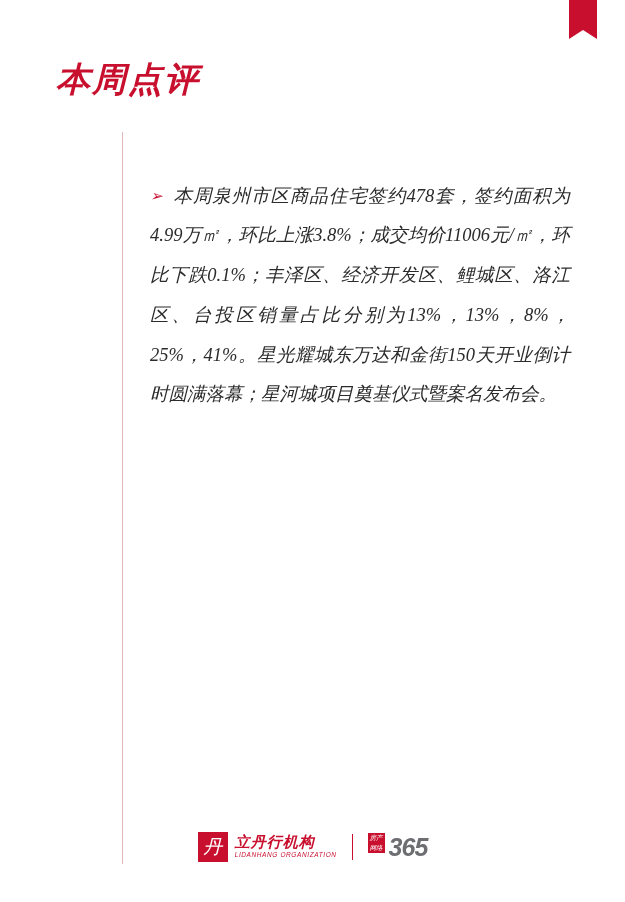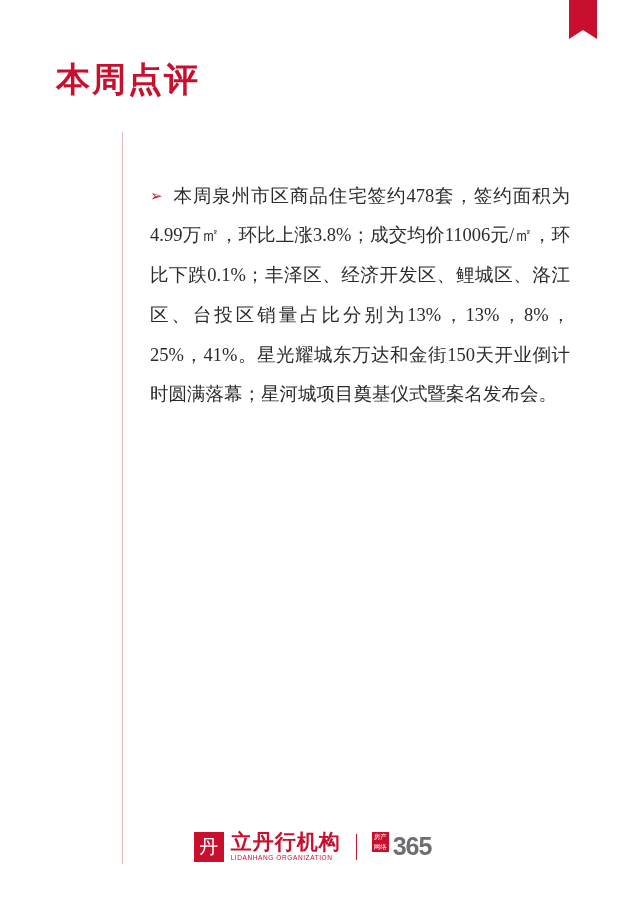--- a/index.html
+++ b/index.html
@@ -11,20 +11,21 @@
     height: 902px;
     background: #ffffff;
     font-family: "Liberation Serif", "DejaVu Serif", serif;
     position: relative;
     overflow: hidden;
   }
 
   .page {
     position: absolute;
     inset: 0;
+    font-style: italic;
   }
 
   
   .corner-tab {
     position: absolute;
     top: 0;
     right: 28px;
     width: 28px;
     height: 30px;
     background: #c8102e;
@@ -117,21 +118,21 @@
     text-align: center;
     font-family: "Liberation Serif", "DejaVu Serif", serif;
   }
   .logo-names {
     display: flex;
     flex-direction: column;
     justify-content: center;
     line-height: 1.05;
   }
   .logo-cn {
-    font-size: 21px;
+    font-size: 15px;
     color: #c8102e;
     font-weight: bold;
     letter-spacing: 1px;
   }
   .logo-en {
     font-size: 6.5px;
     color: #c8102e;
     letter-spacing: 0.6px;
     font-family: "Liberation Sans", sans-serif;
     margin-top: 2px;

